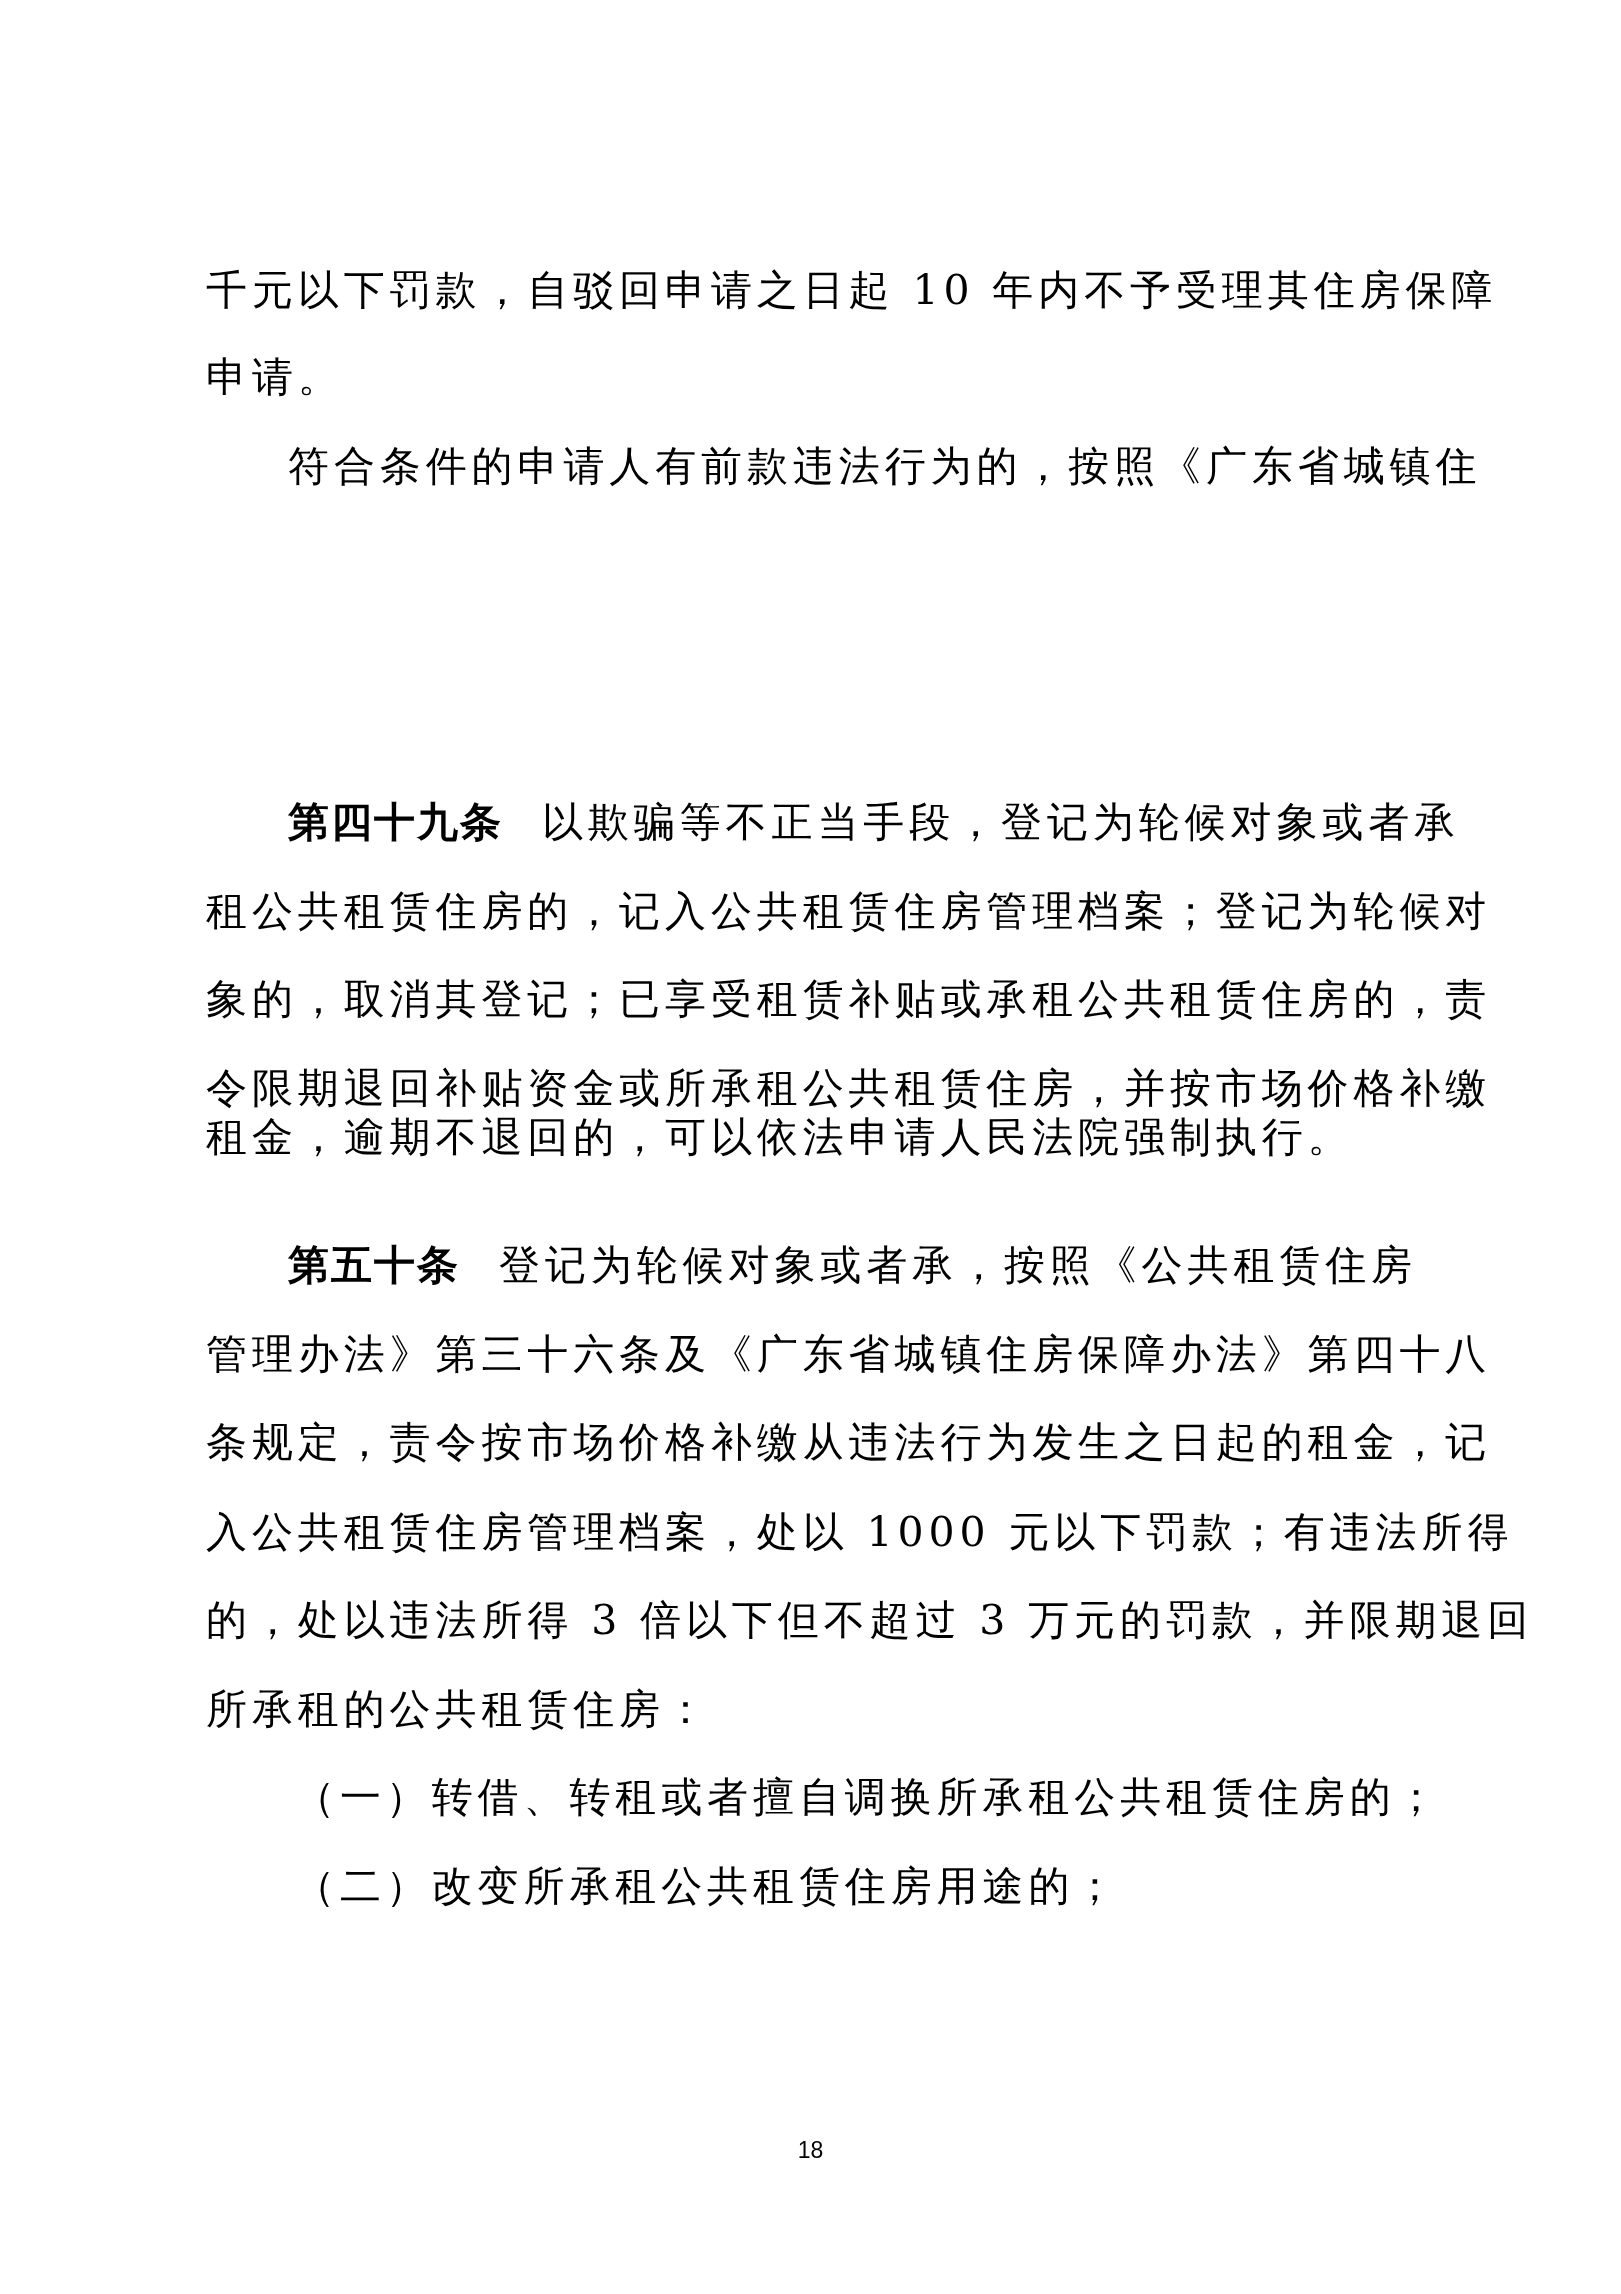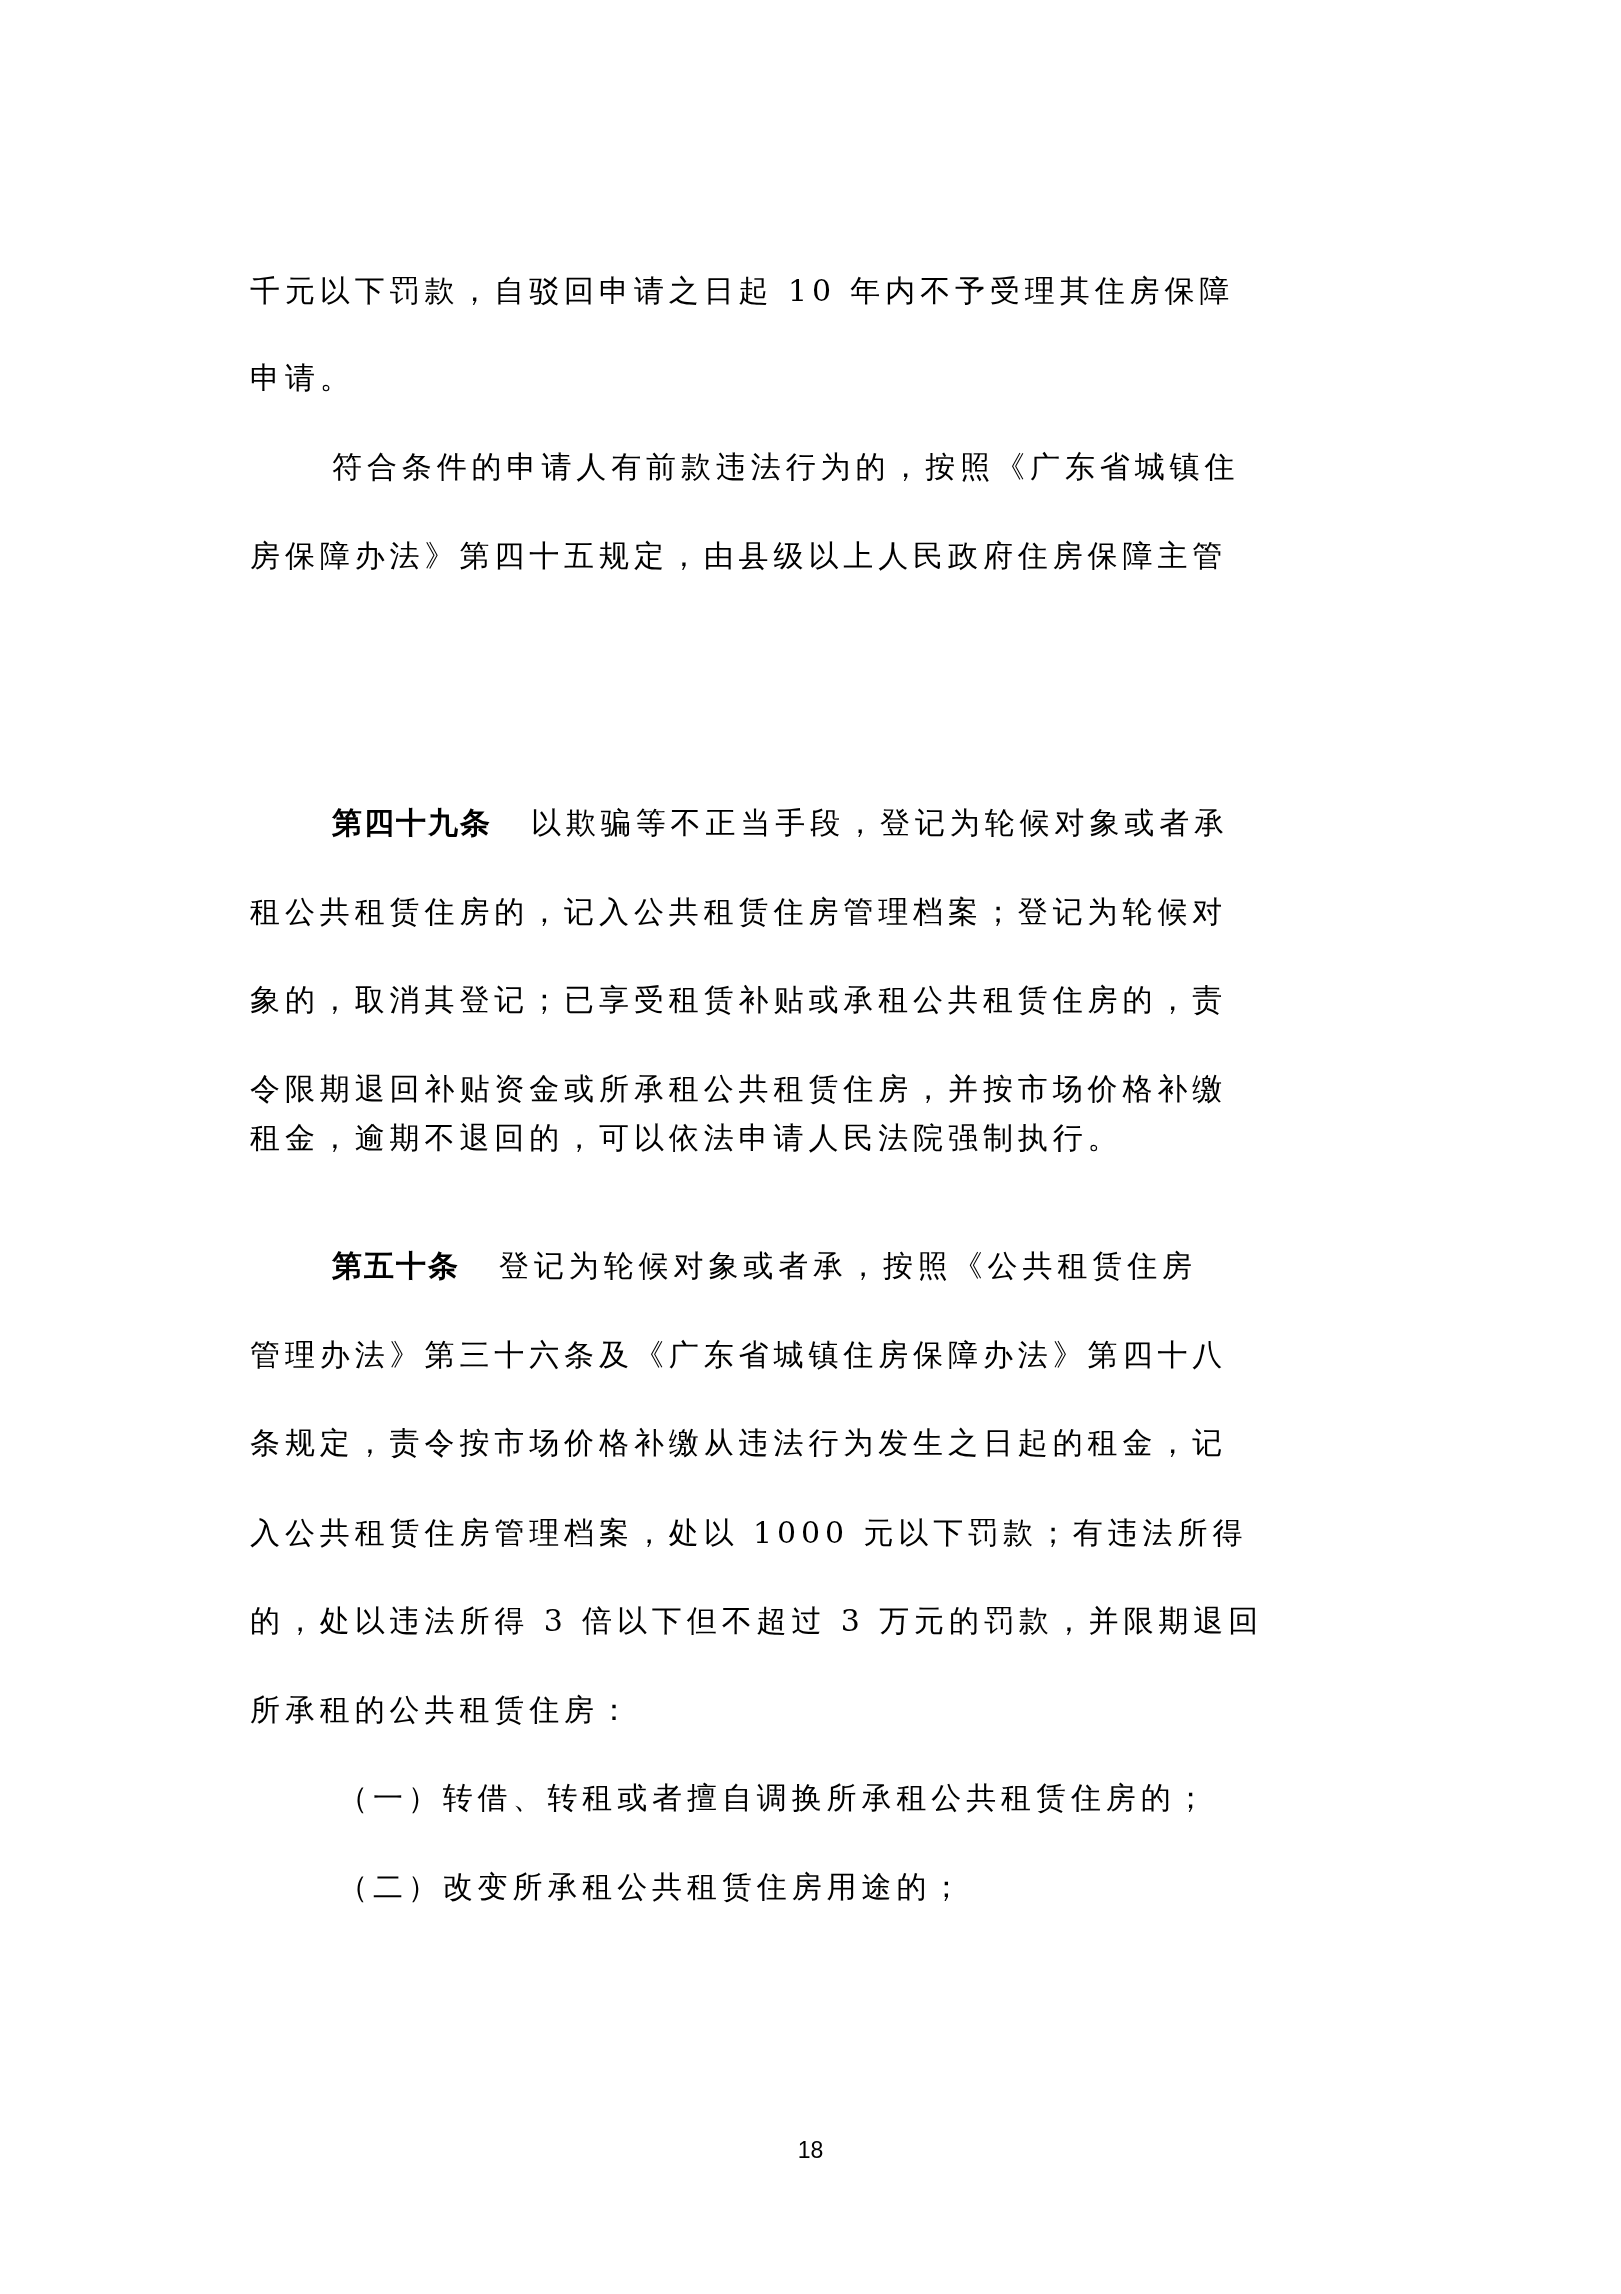--- a/index.html
+++ b/index.html
@@ -1,36 +1,35 @@
 <!DOCTYPE html>
 <html><head>
 <meta charset="utf-8">
 <style>
   html, body { margin: 0; padding: 0; background: #ffffff; }
   body { width: 1621px; height: 2295px; position: relative; overflow: hidden;
          font-family: "DejaVu Serif", "Liberation Serif", serif; color: #000; }
   .page { position: absolute; left: 0; top: 0; width: 1621px; height: 2295px; }
-  .line { position: absolute; left: 206px; width: 1225px; font-size: 30px; line-height: 55px;
-          white-space: nowrap; letter-spacing: 4.9px; margin-left: 44px; }
+  .line { position: absolute; left: 206px; width: 1225px; font-size: 41px; line-height: 55px;
+          white-space: nowrap; letter-spacing: 4.9px; }
   .indent { left: 288px; }
   .item { left: 294px; }
   .bold { font-family: "DejaVu Sans", "Liberation Sans", sans-serif; font-weight: bold; letter-spacing: 2px; text-align: center; }
   .gap { display: inline-block; width: 39px; }
   .pagenum { position: absolute; top: 2137px; left: 0; width: 1621px; text-align: center;
              font-family: "Liberation Sans", sans-serif; font-size: 23px; }
 </style>
 </head>
 <body>
 
 <div class="page">
   <div class="line" style="top:263px">千元以下罚款，自驳回申请之日起 10 年内不予受理其住房保障</div>
   <div class="line" style="top:350px">申请。</div>
 
   <div class="line indent" style="top:439px">符合条件的申请人有前款违法行为的，按照《广东省城镇住</div>
-  <div class="line" style="top:528px">房保障办法》第四十五规定，由县级以上人民政府住房保障主管</div>
 
   <div class="line indent" style="top:795px">
     <span class="bold">第四十九条</span><span class="gap"></span><span>以欺骗等不正当手段，登记为轮候对象或者承</span>
   </div>
   <div class="line" style="top:972px">象的，取消其登记；已享受租赁补贴或承租公共租赁住房的，责</div>
   <div class="line" style="top:884px">租公共租赁住房的，记入公共租赁住房管理档案；登记为轮候对</div>
   <div class="line" style="top:1061px">令限期退回补贴资金或所承租公共租赁住房，并按市场价格补缴</div>
   <div class="line" style="top:1110px">租金，逾期不退回的，可以依法申请人民法院强制执行。</div>
 
   <div class="line indent" style="top:1238px">

